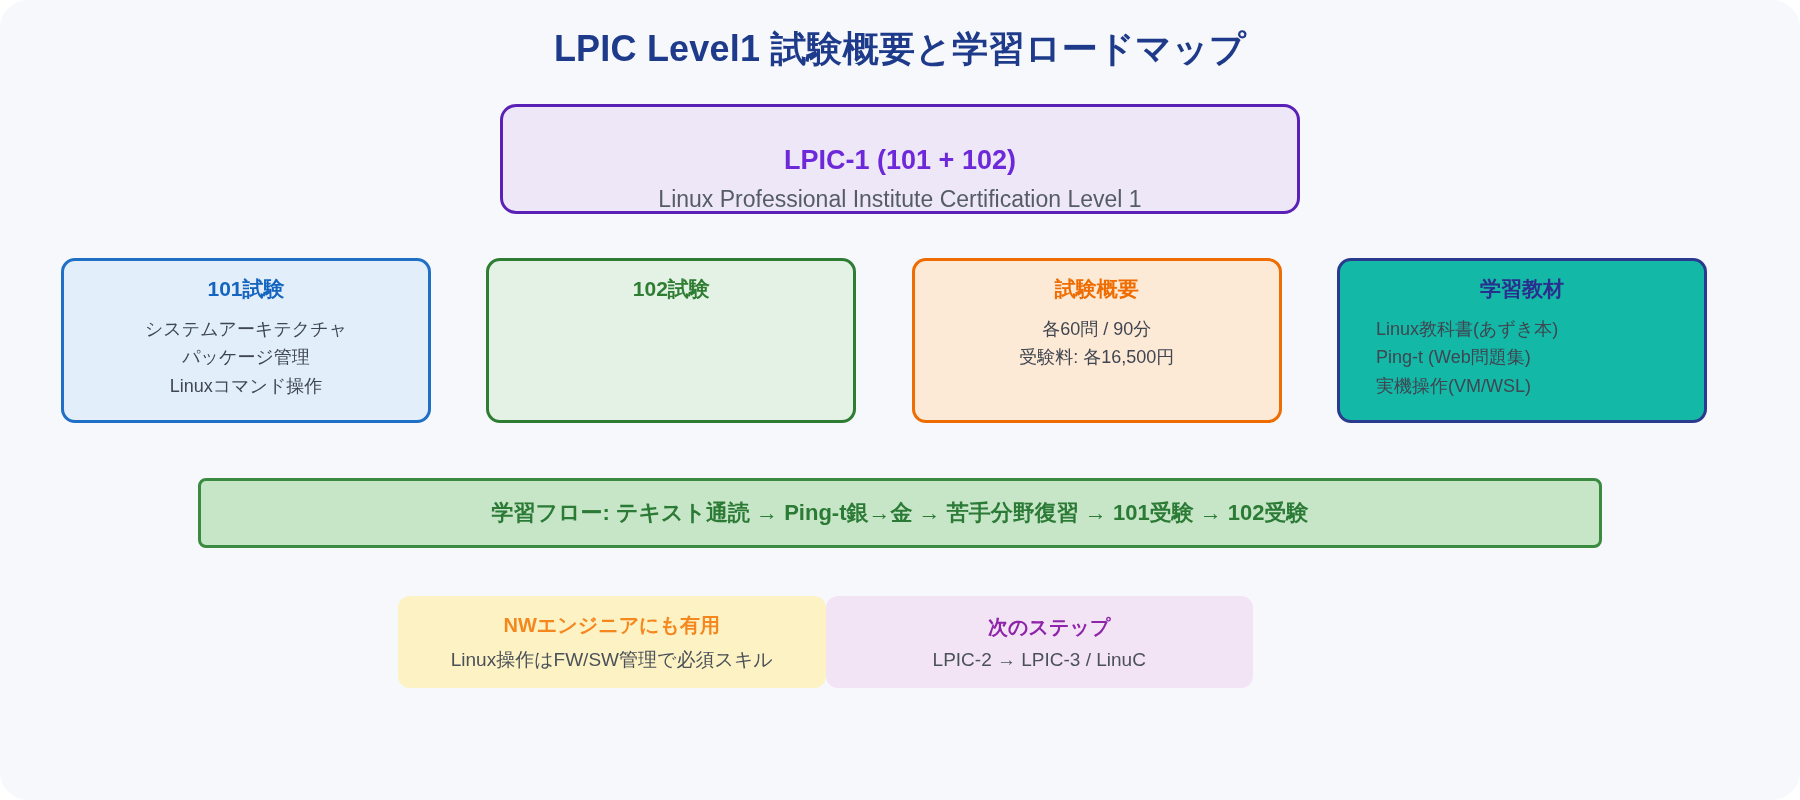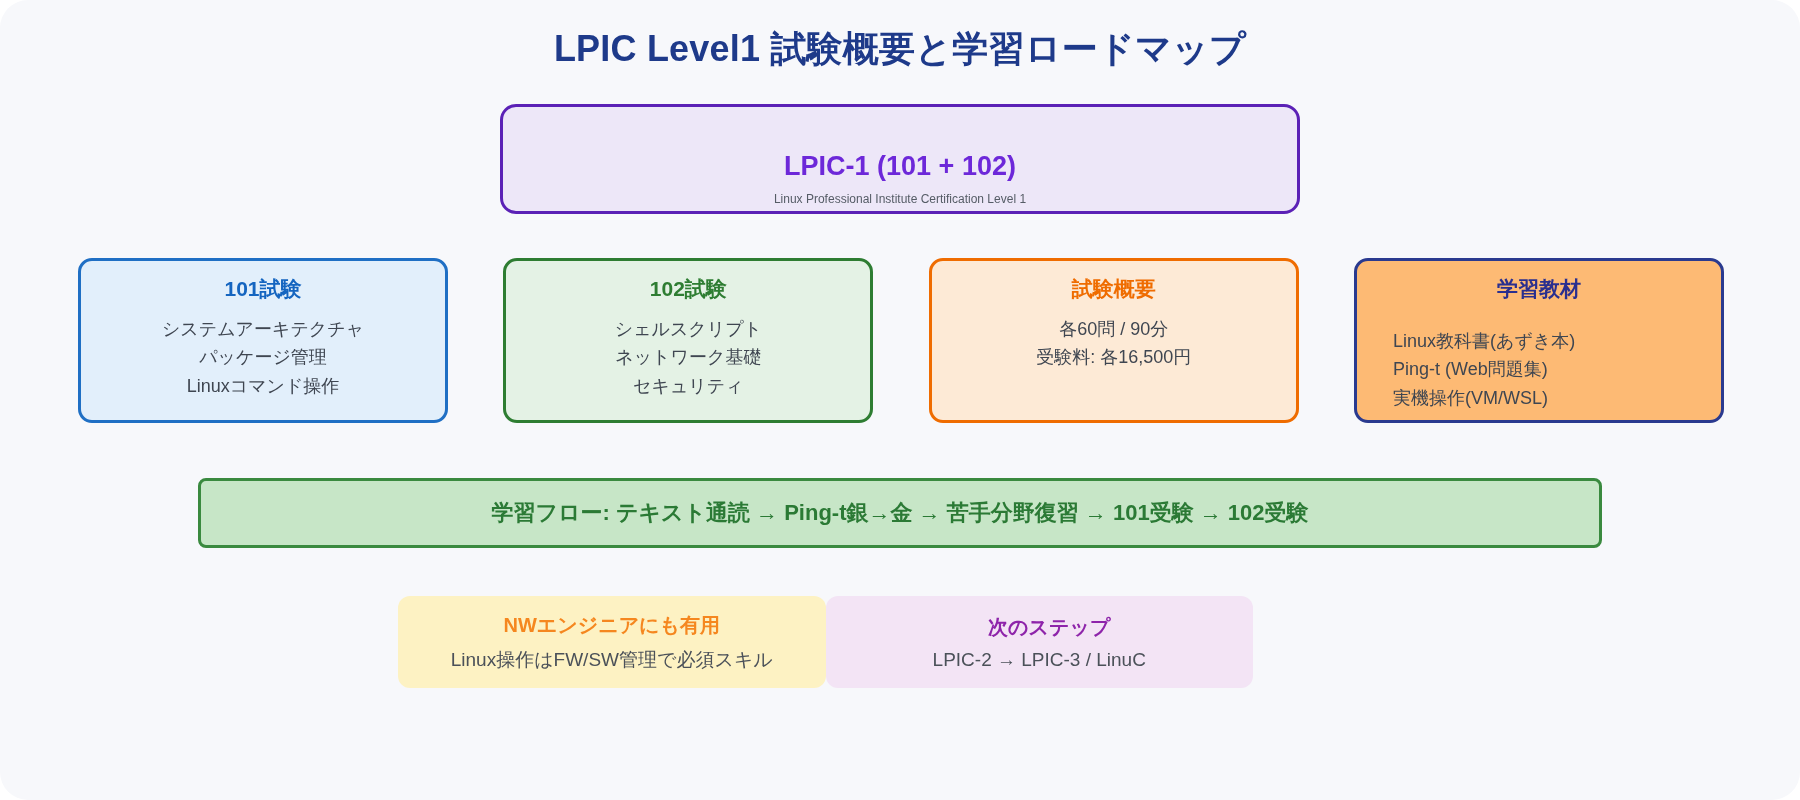--- a/index.html
+++ b/index.html
@@ -55,28 +55,28 @@
     justify-content: center;
     gap: 10px;
   }
   .hero-title {
     font-size: 27px;
     font-weight: bold;
     color: #6d28d9;
     margin-top: 39px;
   }
   .hero-sub {
-    font-size: 12px;
+    font-size: 23px;
     color: #555c66;
   }
 
   
   .cards {
     position: absolute;
-    left: 78px;
+    left: 61px;
     top: 258px;
     width: 1646px;
     height: 165px;
     display: flex;
     justify-content: space-between;
   }
   .card {
     width: 370px;
     box-sizing: border-box;
     border-radius: 14px;
@@ -105,21 +105,21 @@
     padding-left: 18px;
     box-sizing: border-box;
   }
 
   .card.c-blue   { background: #e2effb; border-color: #1f6fc4; }
   .card.c-blue   .card-title { color: #1565c0; }
   .card.c-green  { background: #e4f2e5; border-color: #2e7d32; }
   .card.c-green  .card-title { color: #2e7d32; }
   .card.c-orange { background: #fdead6; border-color: #ef6c00; }
   .card.c-orange .card-title { color: #ef6c00; }
-  .card.c-indigo { background: #fdba74; border-color: #2a3a8f; gap: 12px; }
+  .card.c-indigo { background: #14b8a6; border-color: #2a3a8f; }
   .card.c-indigo .card-title { color: #2a2f8f; }
 
   
   .flow {
     position: absolute;
     left: 198px;
     top: 478px;
     width: 1404px;
     height: 70px;
     box-sizing: border-box;
@@ -185,25 +185,20 @@
       <div class="card-title">101試験</div>
       <div class="card-body">
         <div>システムアーキテクチャ</div>
         <div>パッケージ管理</div>
         <div>Linuxコマンド操作</div>
       </div>
     </div>
 
     <div class="card c-green">
       <div class="card-title">102試験</div>
-      <div class="card-body">
-        <div>シェルスクリプト</div>
-        <div>ネットワーク基礎</div>
-        <div>セキュリティ</div>
-      </div>
     </div>
 
     <div class="card c-orange">
       <div class="card-title">試験概要</div>
       <div class="card-body">
         <div>各60問 / 90分</div>
         <div>受験料: 各16,500円</div>
       </div>
     </div>
 

